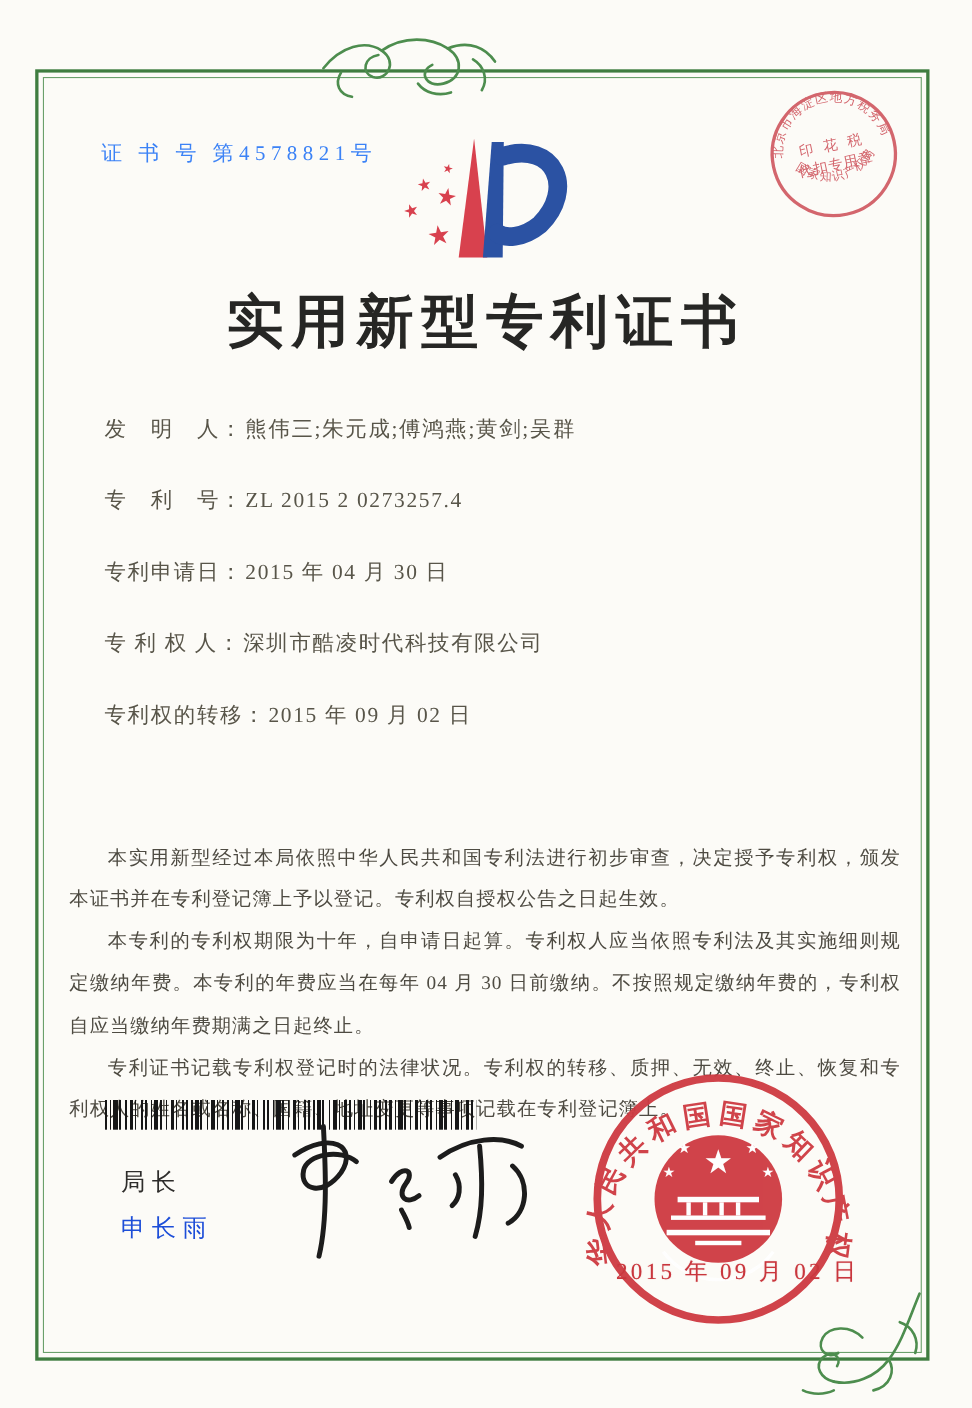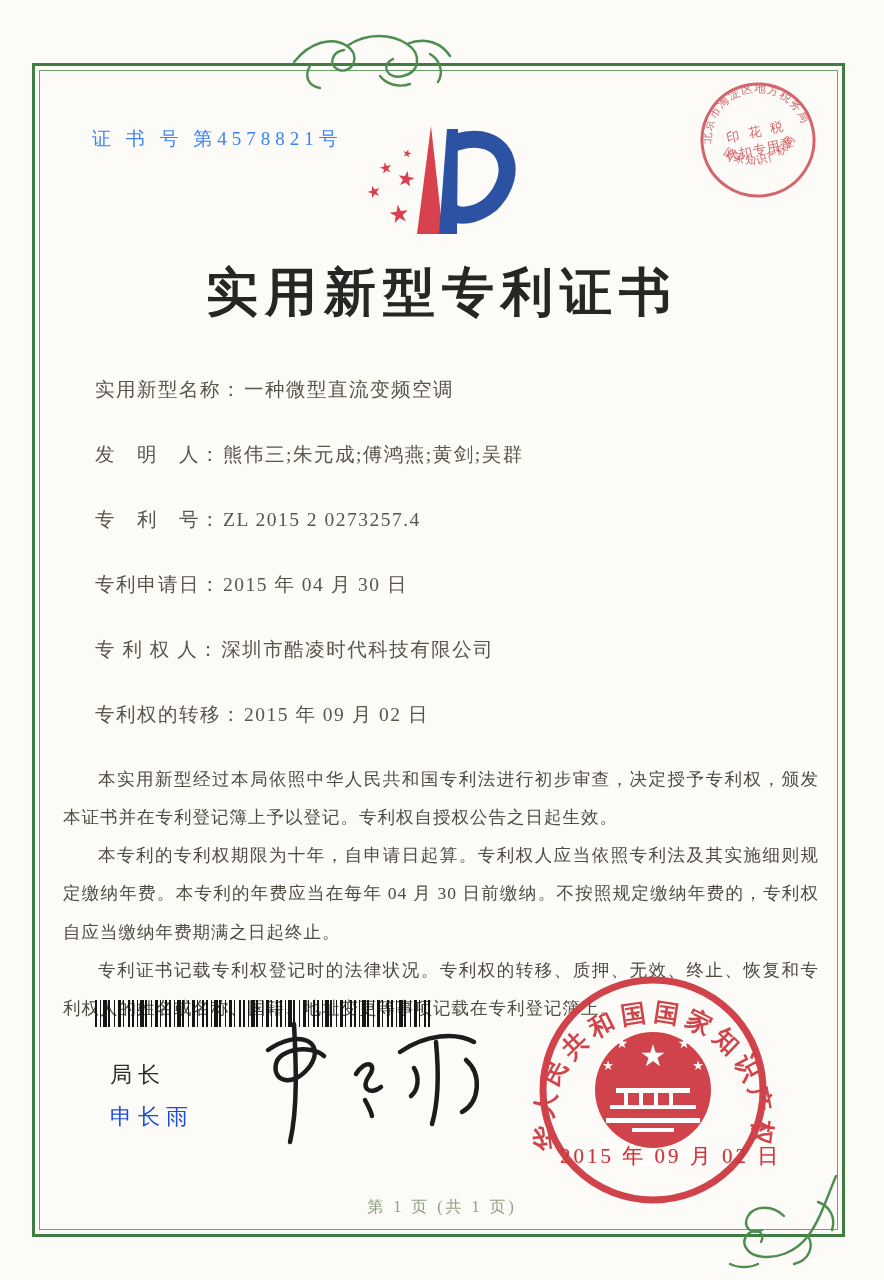--- a/index.html
+++ b/index.html
@@ -136,23 +136,20 @@
         <textPath href="#taxBot" startOffset="50%" text-anchor="middle">国家知识产权局</textPath>
       </text>
       <text x="70" y="58" font-size="13" fill="#d05a62" letter-spacing="3" text-anchor="middle">印 花 税</text>
       <text x="70" y="76" font-size="13" fill="#d05a62" letter-spacing="1" text-anchor="middle">代扣专用章</text>
     </g>
   </svg>
 
   <div class="title">实用新型专利证书</div>
 
   <div class="fields">
-    <div class="field-row">
-      <span class="lbl">实用新型名称：</span><span>一种微型直流变频空调</span>
-    </div>
     <div class="field-row">
       <span class="lbl">发　明　人：</span><span>熊伟三;朱元成;傅鸿燕;黄剑;吴群</span>
     </div>
     <div class="field-row">
       <span class="lbl">专　利　号：</span><span>ZL 2015 2 0273257.4</span>
     </div>
     <div class="field-row">
       <span class="lbl">专利申请日：</span><span>2015 年 04 月 30 日</span>
     </div>
     <div class="field-row">
@@ -209,15 +206,14 @@
       <rect x="146" y="133" width="4" height="12" fill="#fff"></rect>
       <rect x="161" y="133" width="4" height="12" fill="#fff"></rect>
       <rect x="98" y="158" width="94" height="5" fill="#fff"></rect>
       <rect x="124" y="168" width="42" height="4" fill="#fff"></rect>
       <path d="M95,178 A 62,62 0 0 0 195,178" fill="none" stroke="#fff" stroke-width="3"></path>
     </g>
   </svg>
 
   <div class="seal-date">2015 年 09 月 02 日</div>
 
-  <div class="footer">第 1 页 (共 1 页)</div>
 
 </div>
 
 </body></html>

